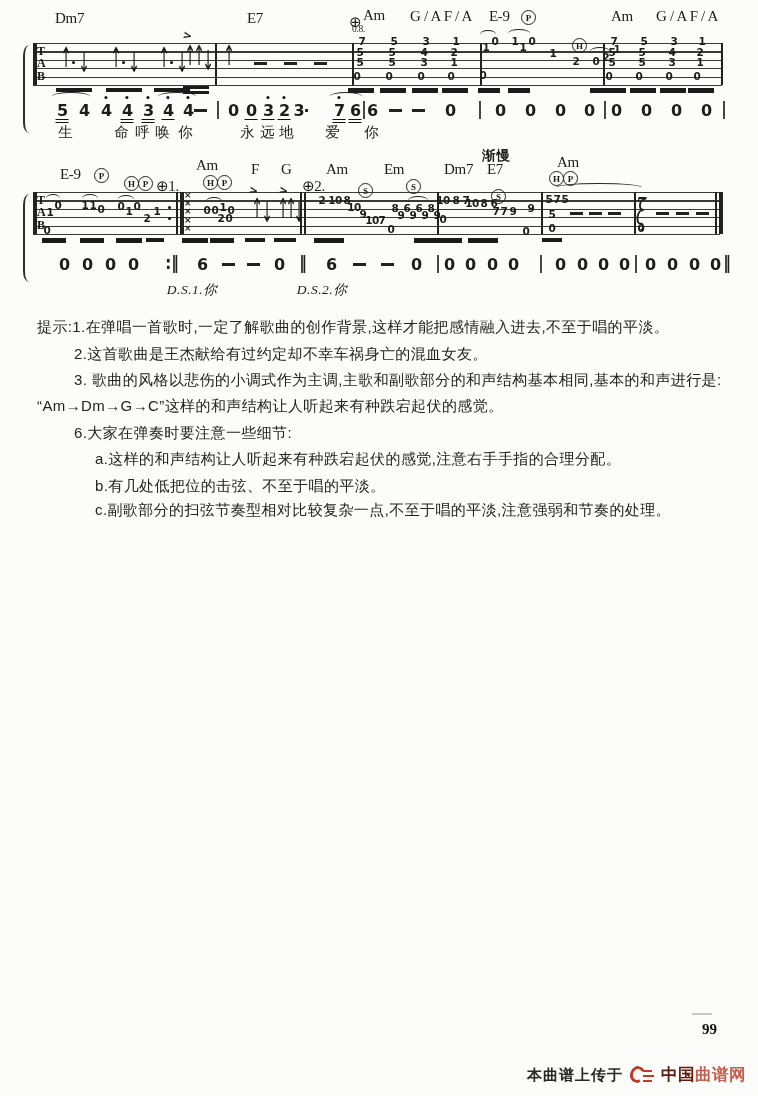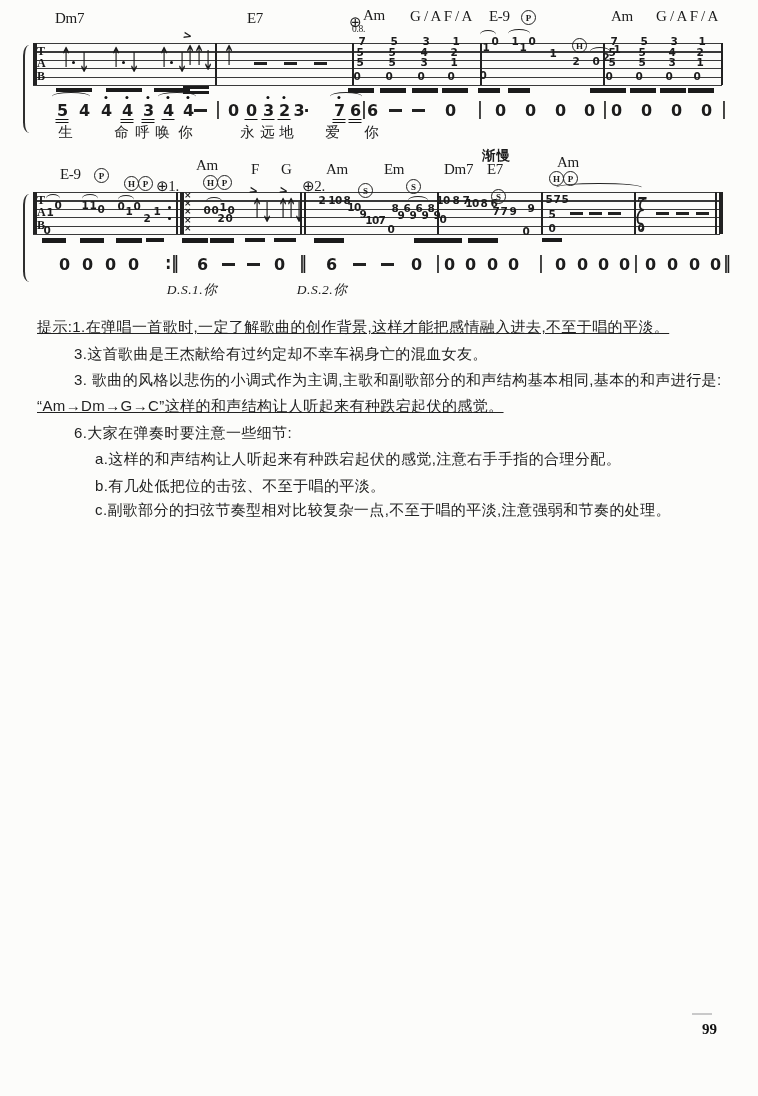--- a/index.html
+++ b/index.html
@@ -26,21 +26,21 @@
   .xm{position:absolute;font:bold 9px "DejaVu Sans",sans-serif;}
   .sq{position:absolute;font:italic 24px "DejaVu Serif",serif;transform:scale(.75,1.5);transform-origin:top left;}
   .jnum{position:absolute;font:bold 16px "DejaVu Sans",sans-serif;transform:translateX(-50%);letter-spacing:-1px;white-space:nowrap;}
   .jbar{position:absolute;font:bold 15px "DejaVu Sans",sans-serif;transform:translateX(-50%) scaleY(1.15);}
   .odot{position:absolute;width:3.2px;height:3.2px;background:#111;border-radius:50%;transform:translateX(-50%);}
   .ul{position:absolute;height:1.5px;background:#111;transform:translateX(-50%);width:13px;}
   .lyr{position:absolute;font:14.5px "Liberation Sans","DejaVu Sans",sans-serif;transform:translateX(-50%);white-space:nowrap;letter-spacing:1px;}
   .lyr.ds{font:italic 13.5px "Liberation Serif",serif;letter-spacing:.5px;}
   
   .tips p{position:absolute;margin:0;font-size:15px;letter-spacing:.4px;white-space:nowrap;color:#222;}
-  .ind0{left:37px;text-decoration:underline;} .ind1{left:74px;} .ind2{left:95px;}
+  .ind0{left:37px;} .ind1{left:74px;} .ind2{left:95px;}
   
   .pageno{position:absolute;left:702px;top:1021px;font:bold 15px "Liberation Serif",serif;color:#111;}
   .pageno-mark{position:absolute;left:692px;top:1013px;width:20px;height:2px;background:#c9c9c9;}
   .footer{position:absolute;right:12px;top:1064px;display:flex;align-items:center;gap:7px;}
   .footer .prefix{font:bold 15px "Liberation Sans",sans-serif;color:#2b2724;letter-spacing:1px;}
   .logo{position:relative;width:24px;height:22px;display:inline-block;}
   .logo .cres{position:absolute;left:0;top:2px;width:15px;height:17px;border:3.5px solid #bf3a28;border-radius:50%;
               border-right-color:transparent;transform:rotate(18deg);box-sizing:border-box;}
   .logo .l1,.logo .l2,.logo .l3{position:absolute;left:13px;height:2px;background:#bf3a28;}
   .logo .l1{top:6px;width:9px;} .logo .l2{top:11px;width:11px;} .logo .l3{top:16px;width:9px;}
@@ -388,25 +388,35 @@
       <div class="jnum" style="left: 672px; top: 255px;">0</div>
       <div class="jnum" style="left: 694px; top: 255px;">0</div>
       <div class="jnum" style="left: 715px; top: 255px;">0</div>
       <div class="jbar" style="left: 727px; top: 254px;">‖</div>
       <div class="lyr ds" style="left: 192px; top: 281px;">D.S.1.你</div>
       <div class="lyr ds" style="left: 322px; top: 281px;">D.S.2.你</div>
     </div>
 
   <div class="tips">
     <p class="ind0" style="top:318px">提示:1.在弹唱一首歌时,一定了解歌曲的创作背景,这样才能把感情融入进去,不至于唱的平淡。</p>
-    <p class="ind1" style="top:345px">3.这首歌曲是王杰献给有过约定却不幸车祸身亡的混血女友。</p>
+    <p class="ind1" style="top:345px">2.这首歌曲是王杰献给有过约定却不幸车祸身亡的混血女友。</p>
     <p class="ind1" style="top:371px">3. 歌曲的风格以悲伤的小调式作为主调,主歌和副歌部分的和声结构基本相同,基本的和声进行是:</p>
     <p class="ind0" style="top:397px">“Am→Dm→G→C”这样的和声结构让人听起来有种跌宕起伏的感觉。</p>
     <p class="ind1" style="top:424px">6.大家在弹奏时要注意一些细节:</p>
     <p class="ind2" style="top:450px">a.这样的和声结构让人听起来有种跌宕起伏的感觉,注意右手手指的合理分配。</p>
     <p class="ind2" style="top:477px">b.有几处低把位的击弦、不至于唱的平淡。</p>
     <p class="ind2" style="top:501px">c.副歌部分的扫弦节奏型相对比较复杂一点,不至于唱的平淡,注意强弱和节奏的处理。</p>
   </div>
 
   <div class="pageno-mark"></div>
   <div class="pageno">99</div>
 
+  <div class="footer">
+    <span class="prefix">本曲谱上传于</span>
+    <span class="logo">
+      <span class="cres"></span>
+      <span class="l1"></span>
+      <span class="l2"></span>
+      <span class="l3"></span>
+    </span>
+    <span class="brand"><b class="b1">中国</b><b class="b2">曲谱网</b></span>
+  </div>
 </div>
 
 </body></html>

